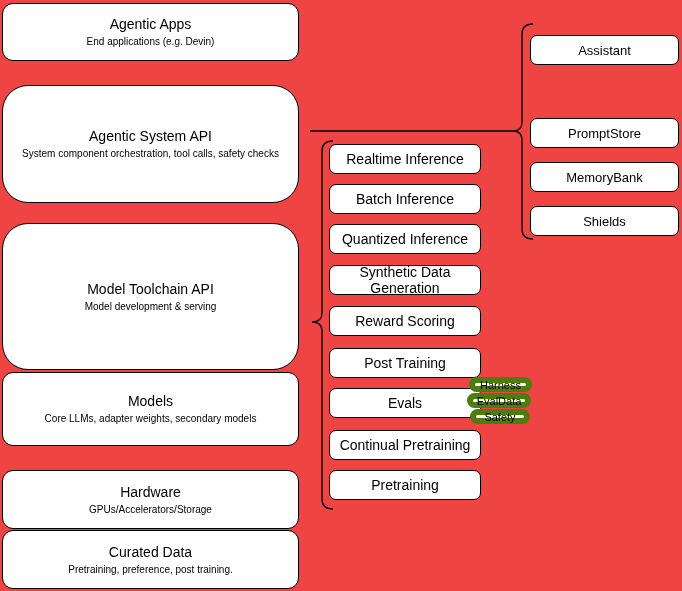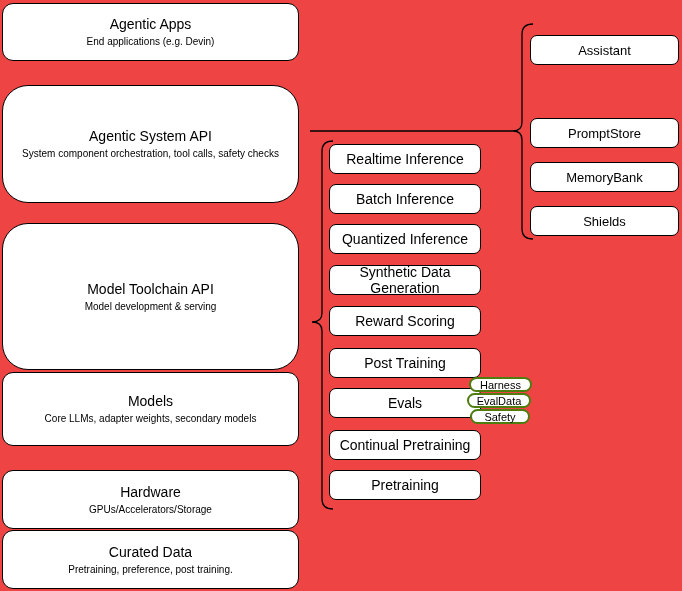--- a/index.html
+++ b/index.html
@@ -67,21 +67,21 @@
     justify-content: center;
     font-size: 13px;
     box-sizing: border-box;
     text-align: center;
   }
   
   .pill {
     position: absolute;
     height: 15px;
     background: #ffffff;
-    border: 2px solid #4d7c0f;
+    border: 6px solid #4d7c0f;
     border-radius: 8px;
     display: flex;
     align-items: center;
     justify-content: center;
     font-size: 11px;
     box-sizing: border-box;
     z-index: 3;
   }
 </style>
 </head>

